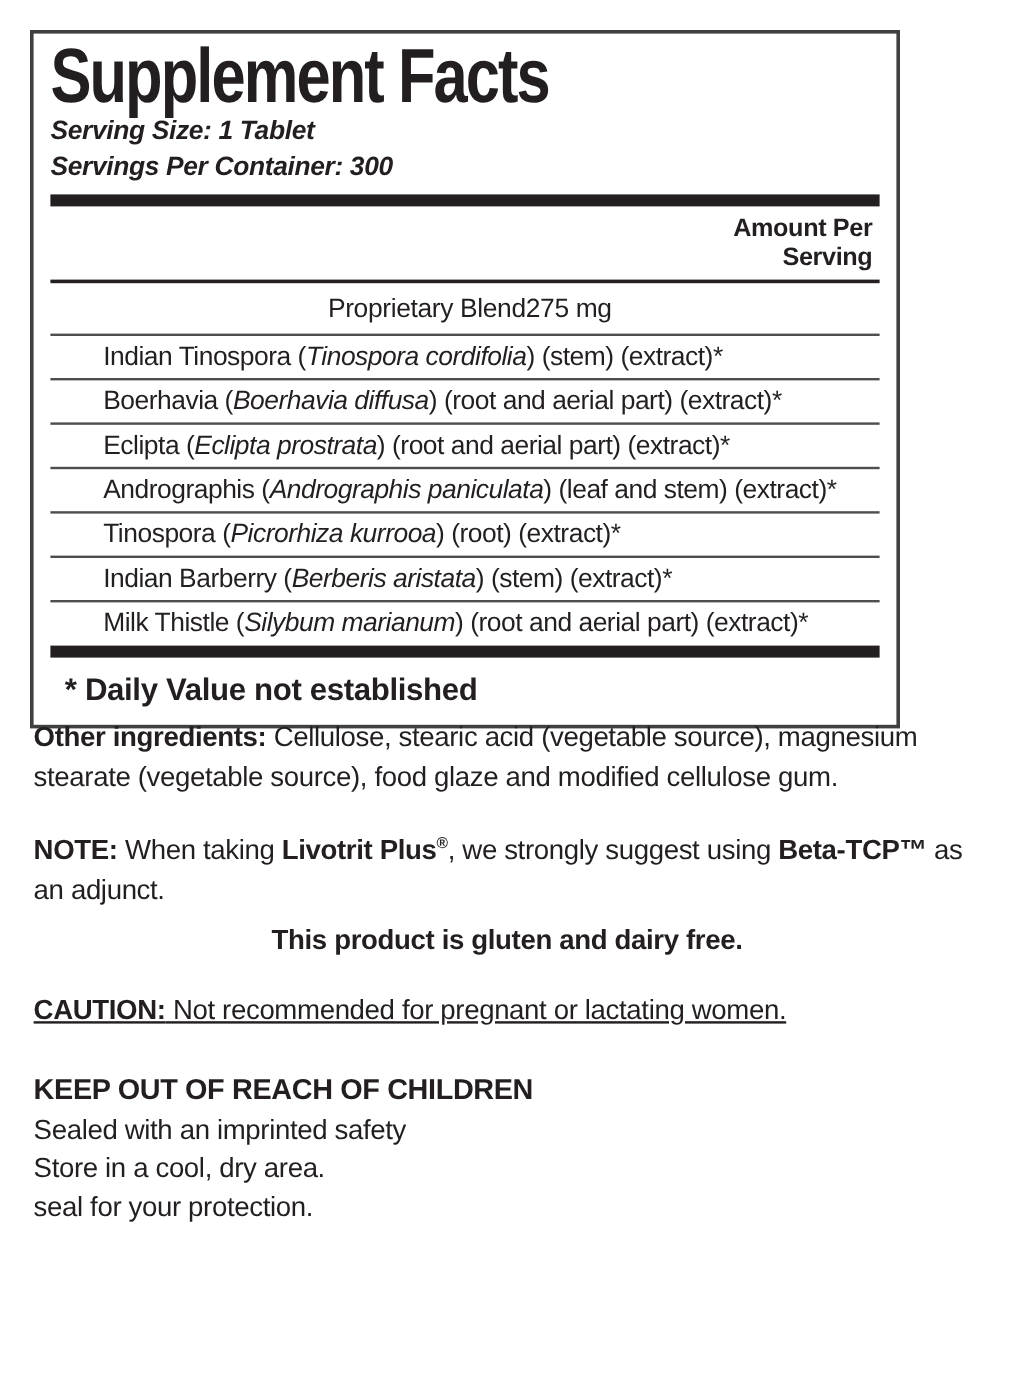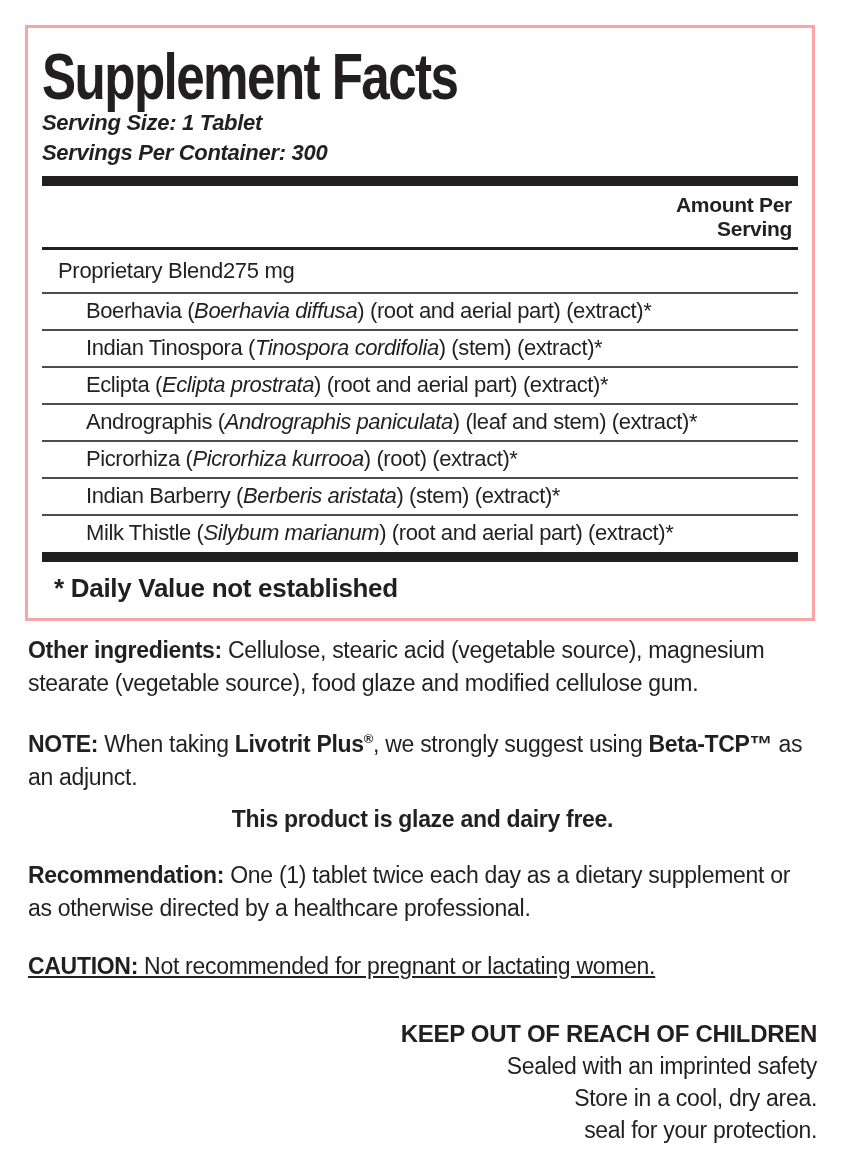--- a/index.html
+++ b/index.html
@@ -6,24 +6,24 @@
   .page{
     position:relative;
     width:845px;height:1164px;
     background:#fff;
     color:#231f20;
     font-family:"Liberation Sans", sans-serif;
     overflow:hidden;
   }
   
   .facts-box{
-    position:absolute;left:25px;top:25px;width:790px;
-    border:3px solid #fca5a5;
+    position:absolute;left:25px;top:25px;width:725px;
+    border:3px solid #404040;
     box-sizing:border-box;
-    padding:16px 14px 10px 14px;
+    padding:2px 14px 10px 14px;
   }
   .facts-title{
     font-weight:bold;
     font-size:64px;
     line-height:62px;
     letter-spacing:-2px;
     transform:scaleX(0.8);
     transform-origin:0 50%;
     white-space:nowrap;
     margin-top:2px;
@@ -44,21 +44,21 @@
     text-align:right;
     font-weight:bold;
     font-size:21px;
     line-height:24px;
     letter-spacing:-0.3px;
     padding:7px 6px 6px 0;
     border-bottom:3px solid #231f20;
   }
   .blend-row{
     display:flex;
-    justify-content:flex-start;
+    justify-content:center;
     align-items:baseline;
     font-size:22px;
     letter-spacing:-0.3px;
     padding:8px 8px 8px 16px;
   }
   .ing-row{
     border-top:2px solid #4e4e4e;
     font-size:22px;
     letter-spacing:-0.4px;
     line-height:23px;
@@ -67,42 +67,42 @@
   .ing-row .latin{font-style:italic;}
   .dv-bar{height:10px;background:#231f20;margin-top:1px;}
   .dv-note{
     font-weight:bold;
     font-size:26px;
     letter-spacing:-0.3px;
     padding:11px 0 4px 12px;
   }
   
   .content{
-    position:absolute;left:28px;top:617px;width:789px;
+    position:absolute;left:28px;top:581px;width:789px;
   }
   .para{
     font-size:23px;
     line-height:33px;
     letter-spacing:-0.3px;
     margin:0;
   }
   .p-other{margin-top:17px;}
   .p-note{margin-top:22px;}
   .p-center{
     margin-top:9px;
     text-align:center;
     font-weight:bold;
   }
   .p-rec{margin-top:23px;}
   .p-caution{margin-top:25px;text-decoration:underline;}
   .b{font-weight:bold;}
   .sup{vertical-align:super;font-size:13px;}
   .storage{
     margin-top:35px;
-    text-align:right;
+    text-align:left;
     font-size:23px;
     line-height:32px;
     letter-spacing:-0.3px;
   }
   .storage .head{font-weight:bold;font-size:24px;}
 </style>
 </head>
 <body>
 
 <div class="page">
@@ -118,42 +118,41 @@
       <div>Amount Per</div>
       <div>Serving</div>
     </div>
 
     <div class="blend-row">
       <span>Proprietary Blend</span>
       <span>275 mg</span>
     </div>
 
     <div>
+      <div class="ing-row"><span>Indian Tinospora (</span><span class="latin">Tinospora cordifolia</span><span>) (stem) (extract)*</span></div>
       <div class="ing-row"><span>Boerhavia (</span><span class="latin">Boerhavia diffusa</span><span>) (root and aerial part) (extract)*</span></div>
-      <div class="ing-row"><span>Indian Tinospora (</span><span class="latin">Tinospora cordifolia</span><span>) (stem) (extract)*</span></div>
       <div class="ing-row"><span>Eclipta (</span><span class="latin">Eclipta prostrata</span><span>) (root and aerial part) (extract)*</span></div>
       <div class="ing-row"><span>Andrographis (</span><span class="latin">Andrographis paniculata</span><span>) (leaf and stem) (extract)*</span></div>
-      <div class="ing-row"><span>Picrorhiza (</span><span class="latin">Picrorhiza kurrooa</span><span>) (root) (extract)*</span></div>
+      <div class="ing-row"><span>Tinospora (</span><span class="latin">Picrorhiza kurrooa</span><span>) (root) (extract)*</span></div>
       <div class="ing-row"><span>Indian Barberry (</span><span class="latin">Berberis aristata</span><span>) (stem) (extract)*</span></div>
       <div class="ing-row"><span>Milk Thistle (</span><span class="latin">Silybum marianum</span><span>) (root and aerial part) (extract)*</span></div>
     </div>
 
     <div class="dv-bar"></div>
     <div class="dv-note">* Daily Value not established</div>
   </div>
 
   <div class="content">
 
     <p class="para p-other"><span class="b">Other ingredients:</span><span> Cellulose, stearic acid (vegetable source), magnesium stearate (vegetable source), food glaze and modified cellulose gum.</span></p>
 
     <p class="para p-note"><span class="b">NOTE: </span><span>When taking </span><span class="b">Livotrit Plus</span><span class="b sup">®</span><span>, we strongly suggest using </span><span class="b">Beta-TCP™</span><span> as an adjunct.</span></p>
 
-    <p class="para p-center">This product is glaze and dairy free.</p>
+    <p class="para p-center">This product is gluten and dairy free.</p>
 
-    <p class="para p-rec"><span class="b">Recommendation:</span><span> One (1) tablet twice each day as a dietary supplement or as otherwise directed by a healthcare professional.</span></p>
 
     <p class="para p-caution"><span class="b">CAUTION:</span><span> Not recommended for pregnant or lactating women.</span></p>
 
     <div class="storage">
       <div class="head">KEEP OUT OF REACH OF CHILDREN</div>
       <div>Sealed with an imprinted safety</div>
       <div>Store in a cool, dry area.</div>
       <div>seal for your protection.</div>
     </div>
 

